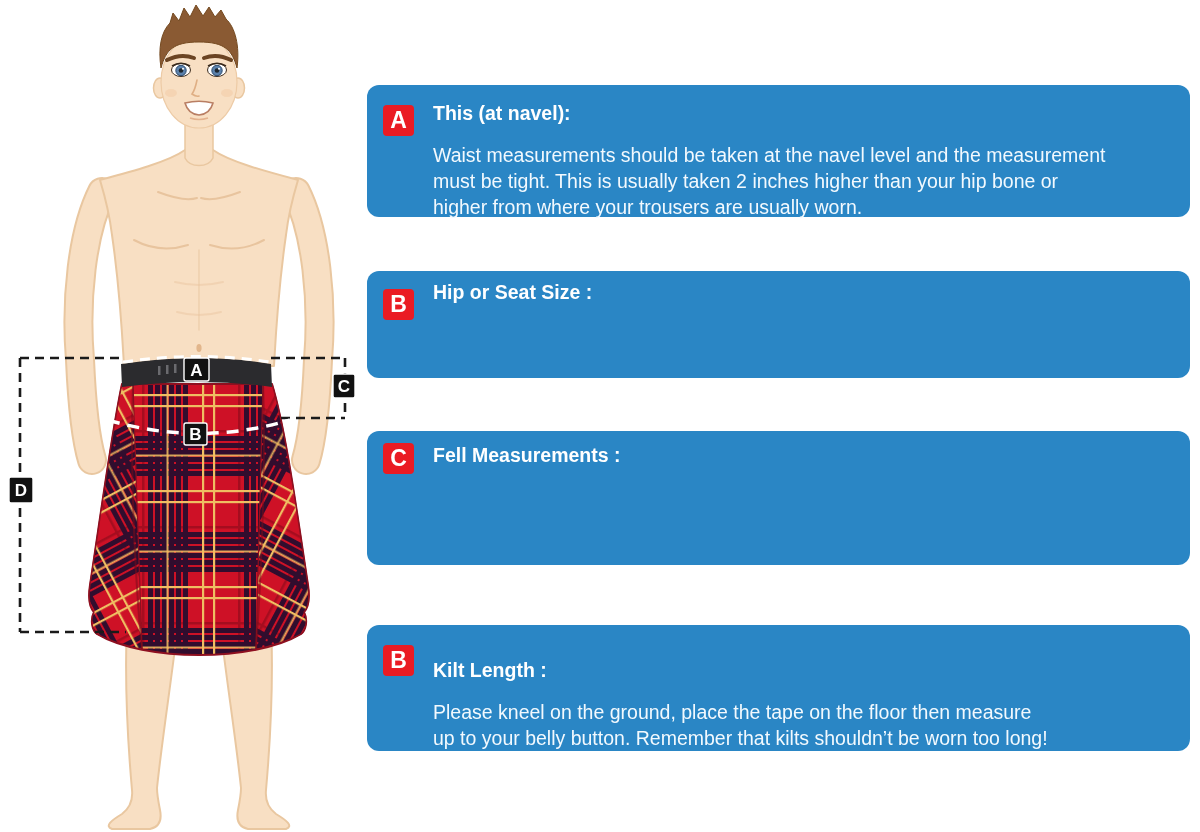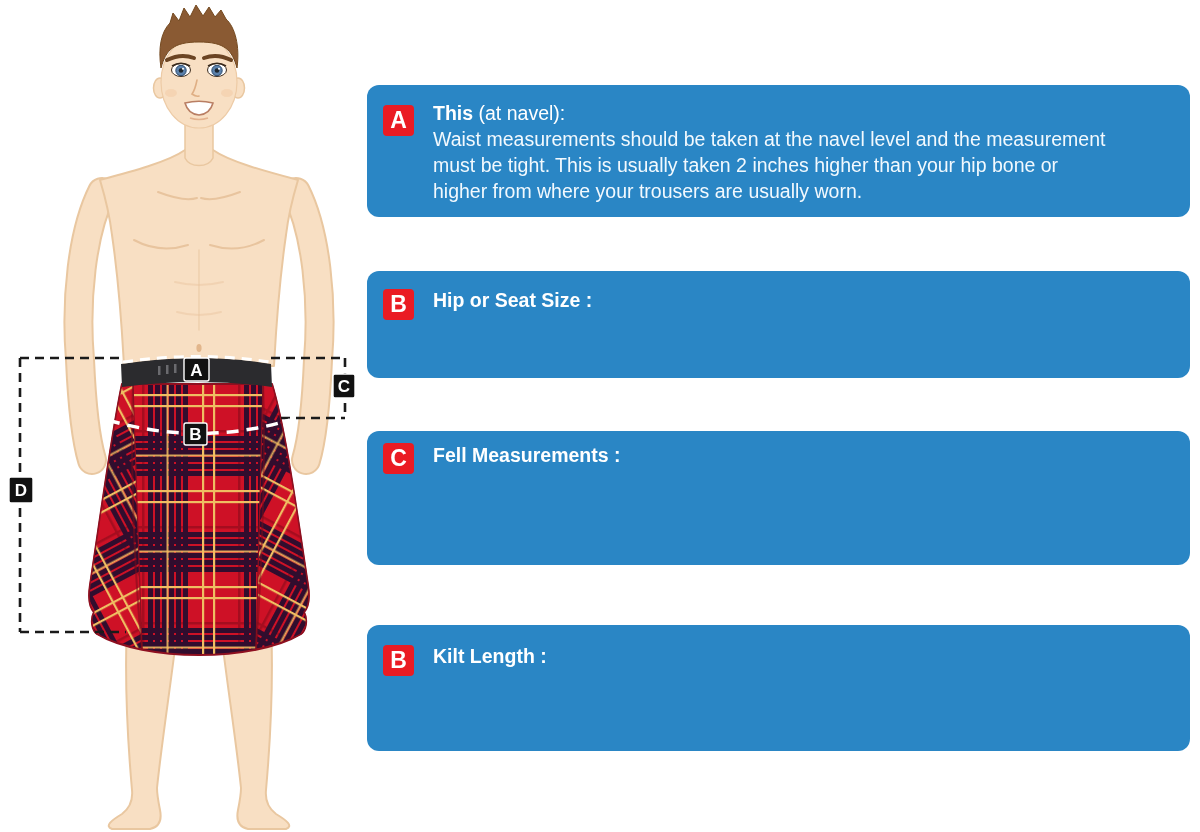--- a/index.html
+++ b/index.html
@@ -31,30 +31,31 @@
     border-radius:4px;
     display:flex;align-items:center;justify-content:center;
     font-weight:bold;font-size:23px;color:#ffffff;
   }
   .card1 .badge{top:20px;}
   .card2 .badge{top:18px;}
   .card3 .badge{top:12px;}
   .card4 .badge{top:20px;}
   .card-text{position:absolute;left:66px;right:18px;}
   .card1 .card-text{top:15px;}
-  .card2 .card-text{top:16px;}
+  .card2 .card-text{top:8px;}
   .card3 .card-text{top:11px;}
-  .card4 .card-text{top:18px;}
+  .card4 .card-text{top:32px;}
   .card-title{font-size:19.5px;font-weight:bold;line-height:26px;color:#ffffff;}
   .card3 .card-title{}
-  .title-rest{font-weight:normal;text-align:center;}
+  .title-rest{font-weight:bold;text-align:center;}
   .card-body{
     font-size:19.5px;line-height:26px;
     white-space:pre-line;
     color:#F2F9FE;
+    margin-top:16px;
   }
 </style>
 </head>
 <body>
 
 <div class="stage">
 
   <svg class="figure-svg" width="360" height="832" viewBox="0 0 360 832" xmlns="http://www.w3.org/2000/svg" xmlns:xlink="http://www.w3.org/1999/xlink">
     <defs>
       <g id="tartanTile">
@@ -273,16 +274,18 @@
       <div class="card-title"><span>Fell Measurements :</span><span class="title-rest"></span></div>
     </div>
   </div>
 
   <div class="card card4">
     <div class="badge">
       <span>B</span>
     </div>
     <div class="card-text">
       <div class="card-title"><span>Kilt Length :</span><span class="title-rest"></span></div>
+      <div class="card-body">Please kneel on the ground, place the tape on the floor then measure
+up to your belly button. Remember that kilts shouldn’t be worn too long!</div>
     </div>
   </div>
 
 </div>
 
 </body></html>

